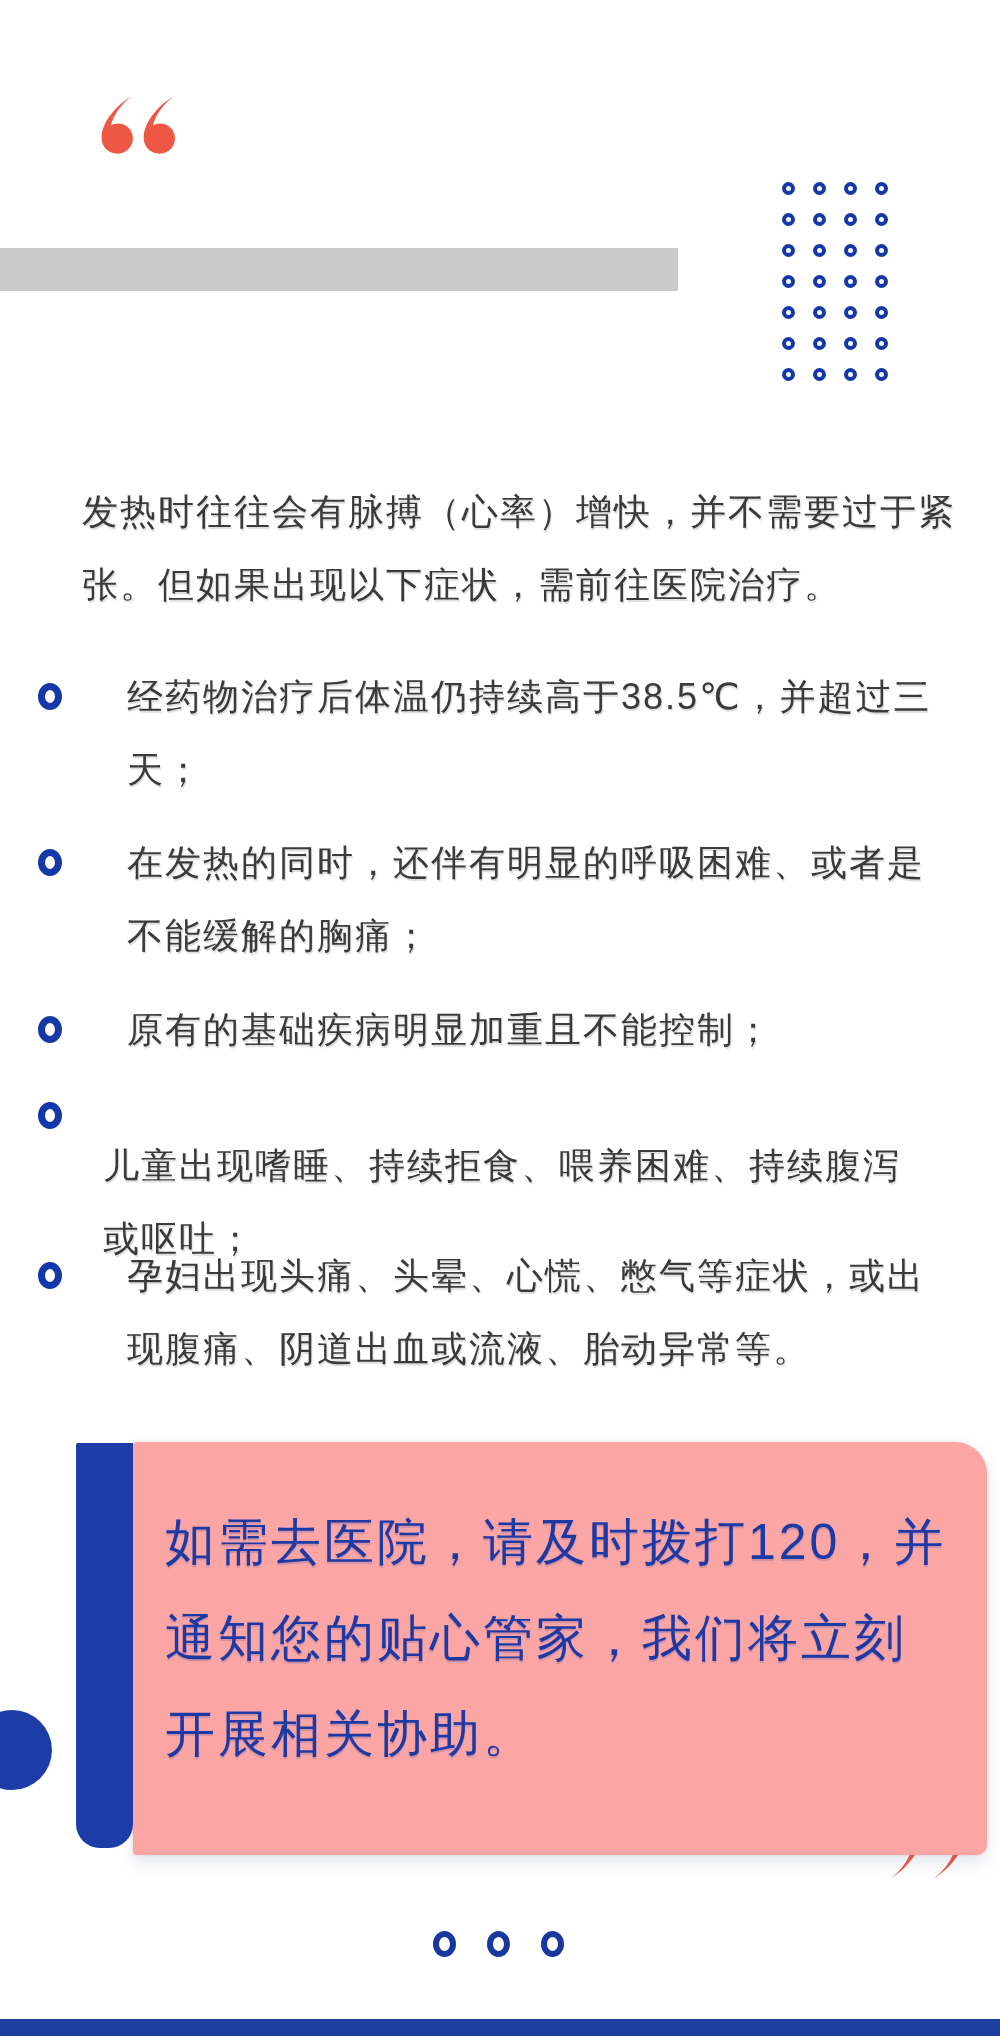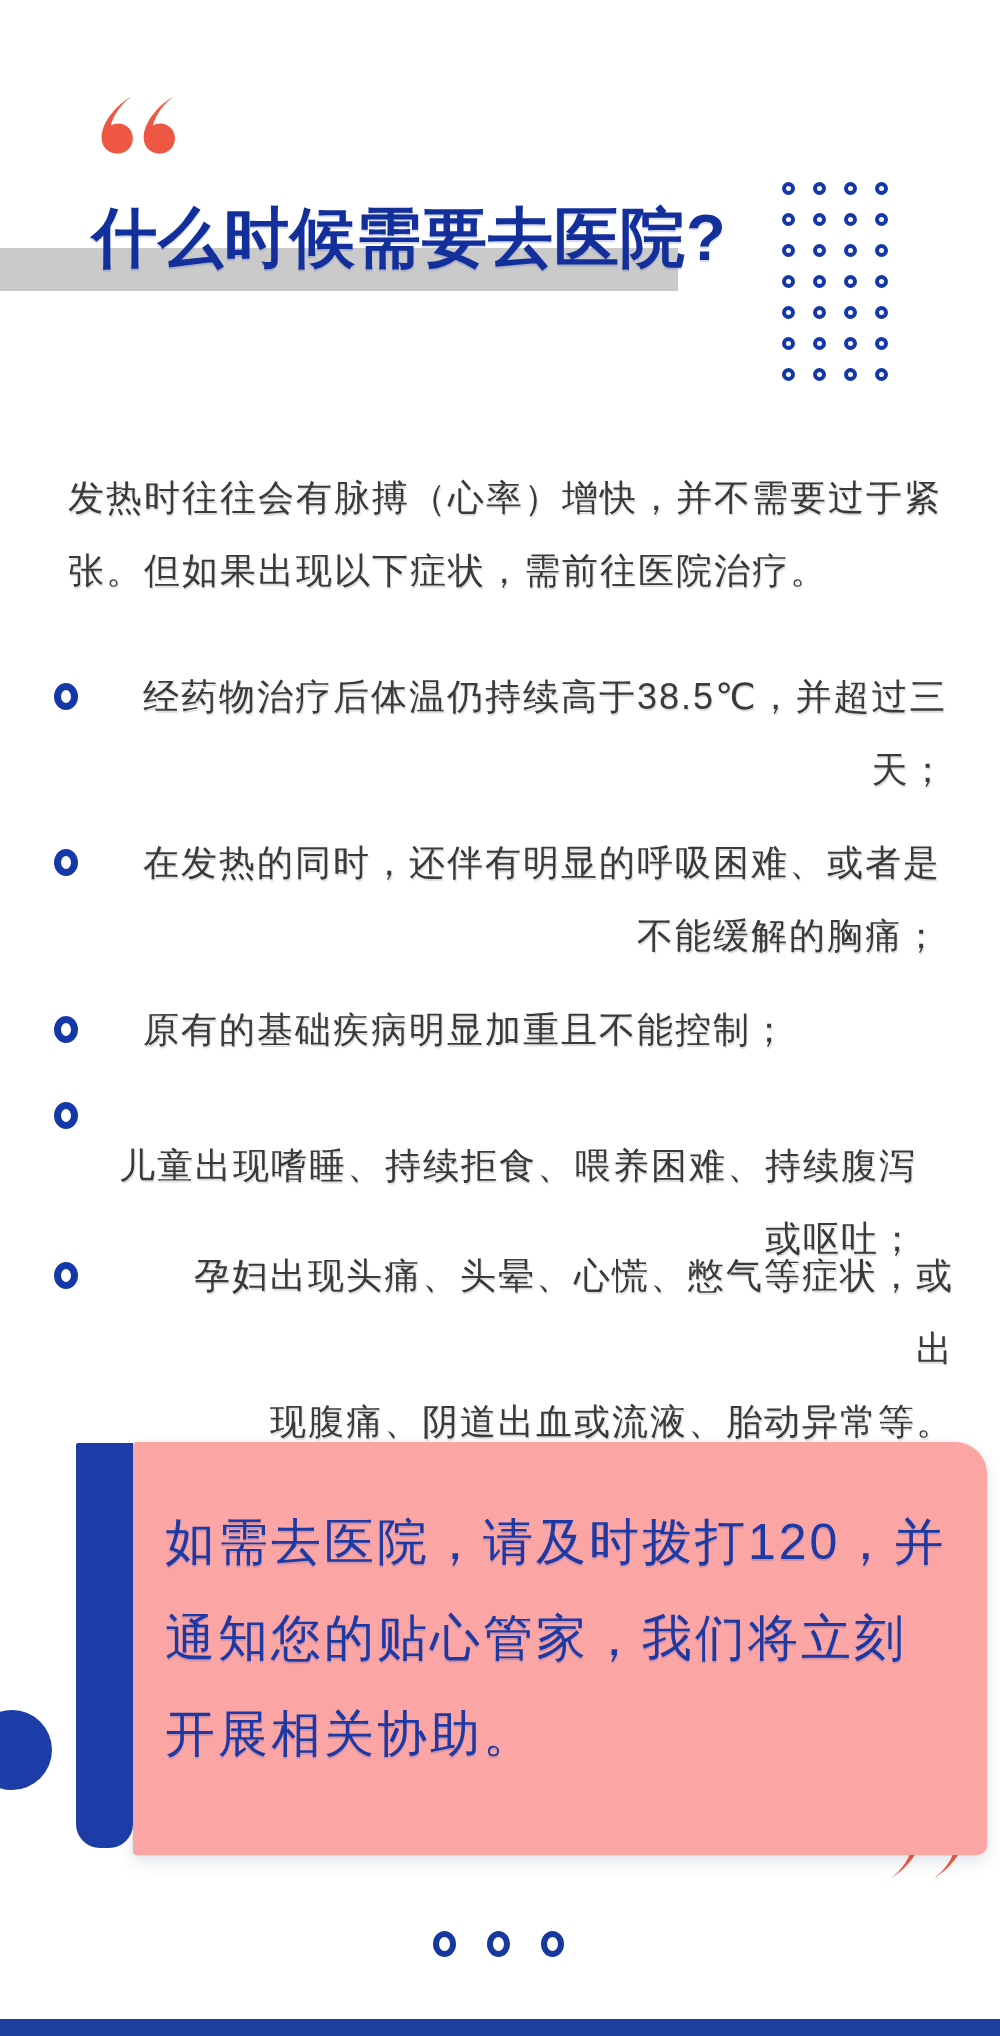--- a/index.html
+++ b/index.html
@@ -23,36 +23,36 @@
     position:absolute;left:782px;top:182px;z-index:2;
     display:grid;grid-template-columns:repeat(4,13px);grid-auto-rows:13px;
     column-gap:18px;row-gap:18px;
   }
   .dots-grid i{
     display:block;width:13px;height:13px;box-sizing:border-box;
     border:4px solid #1538a8;border-radius:50%;background:#fff;
   }
   
   .intro{
-    position:absolute;left:66px;top:459px;width:880px;margin:2px;
+    position:absolute;left:66px;top:459px;width:880px;margin:16px;
     font-size:36px;line-height:73px;letter-spacing:2px;color:#3a3a3a;
     white-space:pre-line;text-shadow:1px 2px 1px rgba(0,0,0,.14);
   }
   
-  .item{position:absolute;left:54px;width:900px;display:flex;align-items:flex-start;text-align:right;}
+  .item{position:absolute;left:38px;width:900px;display:flex;align-items:flex-start;}
   .item .ring{
     flex:0 0 auto;width:24px;height:27px;box-sizing:border-box;margin-top:23px;
     border:7px solid #1538a8;border-radius:50%;background:#fff;
   }
   .item p{
     margin:0 0 0 65px;font-size:36px;line-height:73px;letter-spacing:2px;
     color:#3a3a3a;white-space:pre-line;text-shadow:1px 2px 1px rgba(0,0,0,.14);
   }
   .item-1{top:660px;} .item-2{top:826px;} .item-3{top:993px;}
-  .item-4{top:1079px;flex-direction:column;} .item-5{top:1239px;gap:36px;}
+  .item-4{top:1079px;flex-direction:column;} .item-5{top:1239px;}
   
   .card-bar{
     position:absolute;left:76px;top:1443px;width:57px;height:405px;
     background:#1c3ca8;border-radius:2px 0 24px 24px;z-index:2;
   }
   .card{
     position:absolute;left:133px;top:1442px;width:854px;height:413px;
     background:#fca5a5;border-radius:4px 32px 10px 4px;z-index:1;
     box-shadow:0 0 3px rgba(0,0,0,.10),0 7px 16px rgba(100,110,140,.18);
   }
@@ -79,21 +79,20 @@
 <div class="page">
 
   <svg class="q open" viewBox="0 0 74 56">
     <g fill="#ee5743">
       <path d="M30.5 0 C13 11, 1.5 27, 1.5 40.5 C1.5 49.5, 8.5 56, 17 56 C25.5 56, 32 49.5, 32 41 C32 32.5, 25.5 26.5, 17.5 26.5 C15 26.5, 12.5 27.2, 10.5 28.5 C13.5 17.5, 20.5 8, 30.5 0 Z"></path>
       <path transform="translate(41,0)" d="M30.5 0 C13 11, 1.5 27, 1.5 40.5 C1.5 49.5, 8.5 56, 17 56 C25.5 56, 32 49.5, 32 41 C32 32.5, 25.5 26.5, 17.5 26.5 C15 26.5, 12.5 27.2, 10.5 28.5 C13.5 17.5, 20.5 8, 30.5 0 Z"></path>
     </g>
   </svg>
 
   <div class="gray-bar"></div>
-  <h1 class="title">什么时候需要去医院?</h1>
 
   <div class="dots-grid">
       <i></i>
       <i></i>
       <i></i>
       <i></i>
       <i></i>
       <i></i>
       <i></i>
       <i></i>

